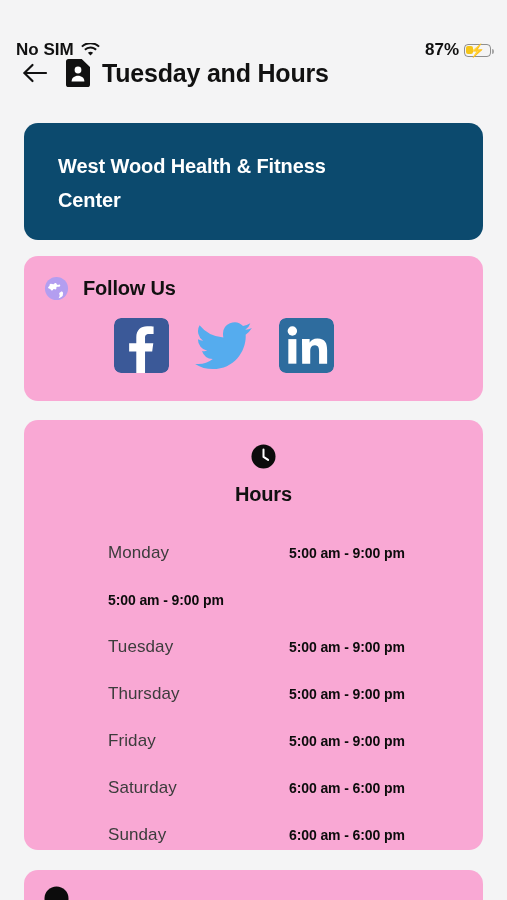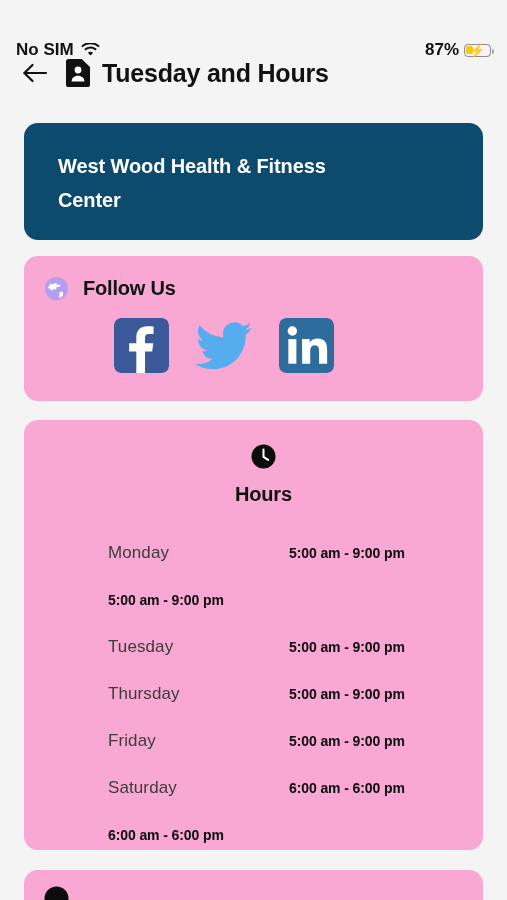--- a/index.html
+++ b/index.html
@@ -217,20 +217,21 @@
       </div>
       <div class="hour-row">
         <span class="hour-day">Friday</span>
         <span class="hour-time">5:00 am - 9:00 pm</span>
       </div>
       <div class="hour-row">
         <span class="hour-day">Saturday</span>
         <span class="hour-time">6:00 am - 6:00 pm</span>
       </div>
       <div class="hour-row">
+        <span class="hour-day">Sunday</span>
         <span class="hour-time">6:00 am - 6:00 pm</span>
       </div>
     </div>
   </div>
 
   <div class="card" id="next-card">
     <div class="next-head">
       <svg class="next-dot" viewBox="0 0 26 26">
         <circle cx="13" cy="13" r="12.5" fill="#0c0c0c"></circle>
       </svg>

